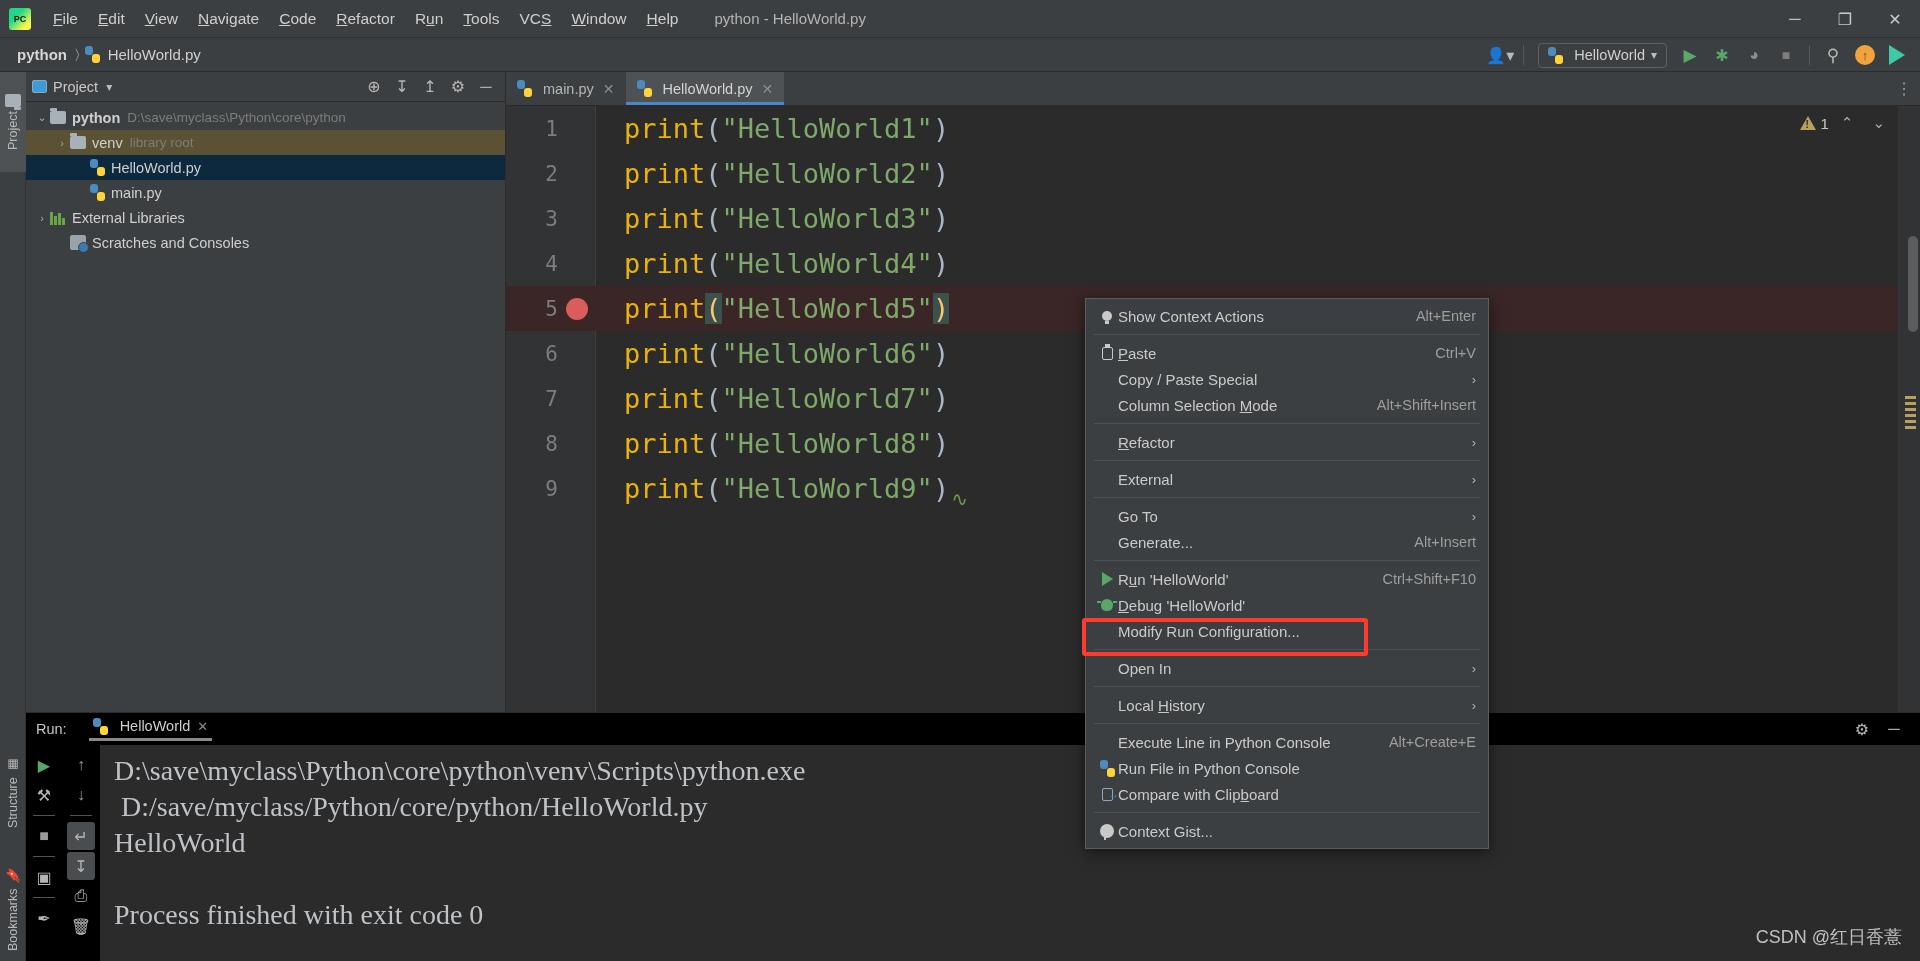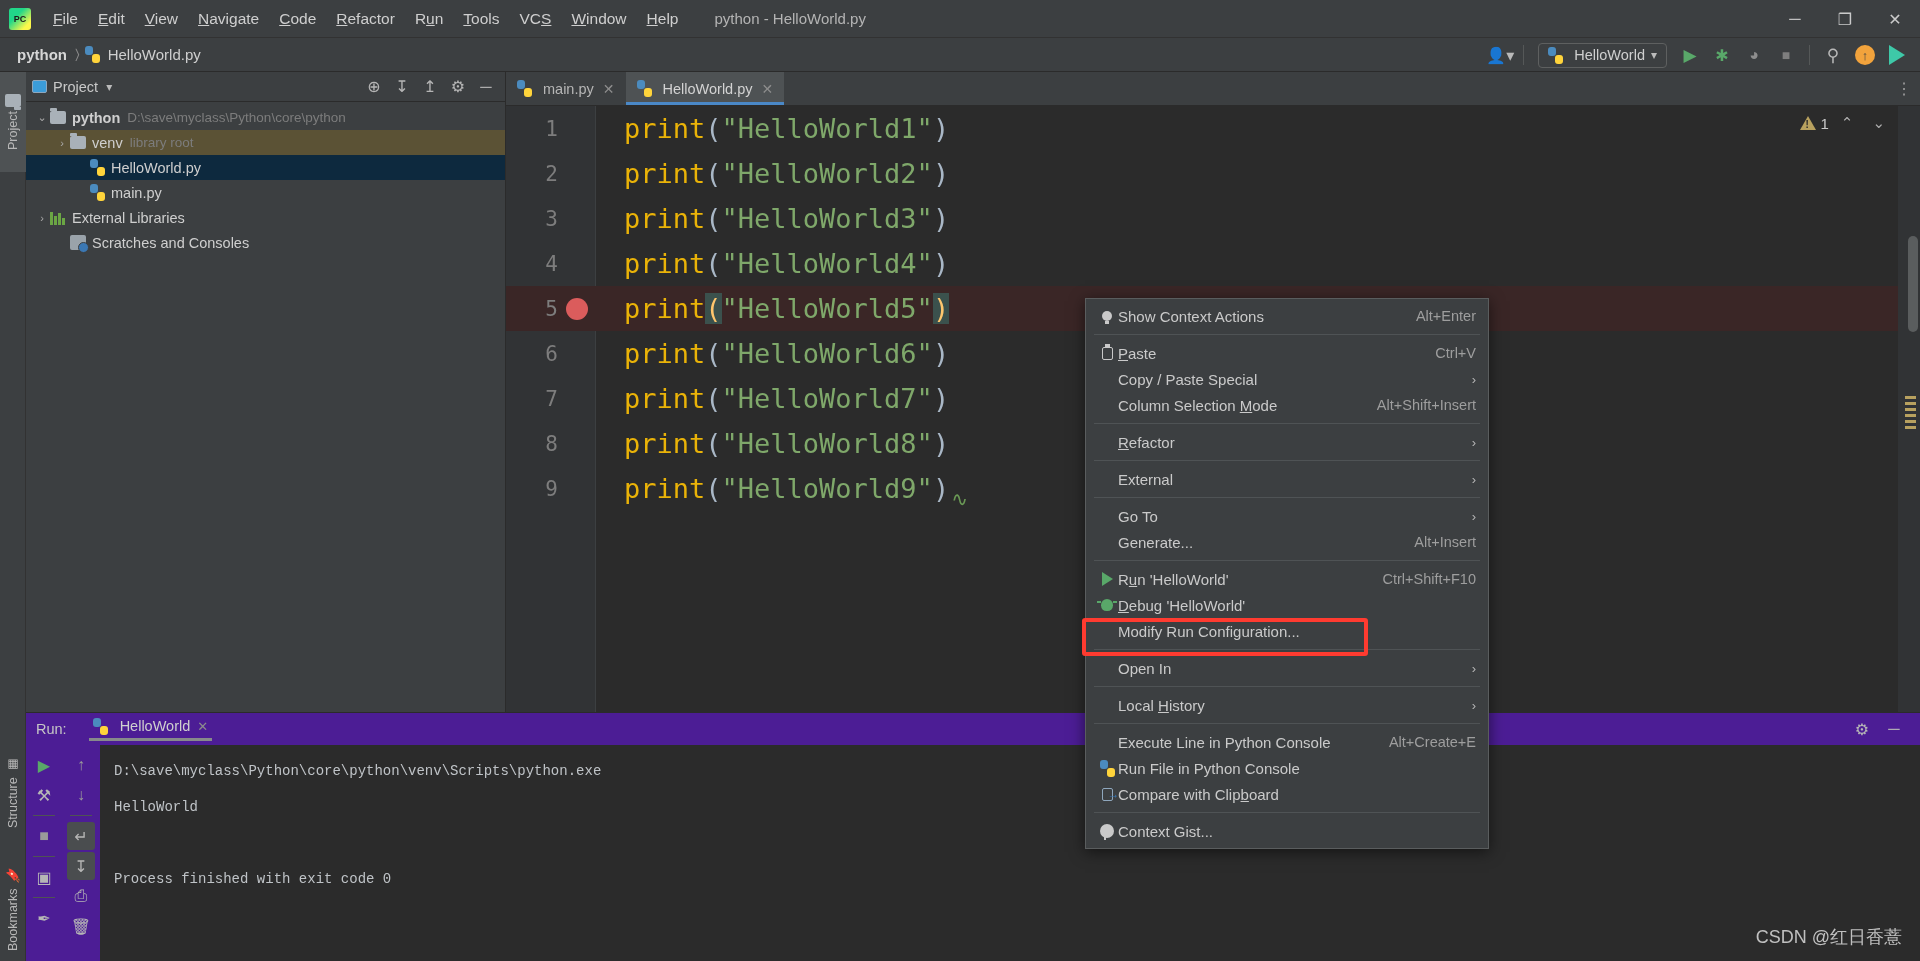--- a/index.html
+++ b/index.html
@@ -191,42 +191,42 @@
   .marks { position: absolute; right: 4px; top: 290px; width: 11px; }
   .marks i { display: block; height: 3px; margin-bottom: 3px; background: #b8a15f; }
   .scrollthumb {
     position: absolute; right: 2px; top: 130px; width: 10px; height: 96px;
     background: #5a5d5e; border-radius: 5px;
   }
 
   
   .run-pane {
     position: absolute; left: 26px; top: 712px; width: 1894px; height: 249px;
-    background: #4c1d95; border-top: 1px solid #2b2b2b;
+    background: #000000; border-top: 1px solid #2b2b2b;
   }
   .run-head { height: 32px; display: flex; align-items: center; padding-left: 10px; }
   .run-label { font-size: 14.5px; color: #c6c6c6; margin-right: 18px; }
   .run-tab {
     display: flex; align-items: center; gap: 7px; font-size: 14.5px; color: #cfcfcf;
     padding: 0 8px 6px 8px; position: relative;
   }
   .run-tab::after {
     content: ""; position: absolute; left: 4px; right: 4px; bottom: 0; height: 3px; background: #878a8b;
   }
   .run-head-right { margin-left: auto; display: flex; align-items: center; gap: 4px; padding-right: 12px; }
 
   .run-body { position: absolute; left: 0; top: 32px; width: 1894px; height: 217px; display: flex; }
   .run-tools { width: 36px; display: flex; flex-direction: column; align-items: center; padding-top: 6px; gap: 2px; }
   .run-tools2 { width: 38px; display: flex; flex-direction: column; align-items: center; padding-top: 6px; gap: 2px; }
   .rt-btn { width: 28px; height: 28px; display: flex; align-items: center; justify-content: center; color: #b6b6b6; }
   .rt-btn.boxed { background: #4a4d4f; border-radius: 3px; }
   .rt-div { width: 22px; height: 1px; background: #4f5354; margin: 4px 0; }
   .console {
     flex: 1; background: #2b2b2b; padding: 8px 0 16px 14px;
-    font-family: Liberation Mono, monospace; font-size: 14px; color: #bfc3c7;
+    font-family: Liberation Serif, serif; font-size: 28px; color: #bfc3c7;
     line-height: 36px; white-space: pre; overflow: hidden;
   }
 
   
   .ctxmenu {
     position: absolute; left: 1085px; top: 298px; width: 404px;
     background: #3c3f41; border: 1px solid #5a5d5e;
     box-shadow: 0 3px 14px rgba(0,0,0,.55); padding: 4px 0; z-index: 50;
     font-size: 15px;
   }
@@ -505,21 +505,21 @@
         </div>
       <div class="run-tools2" id="run-tools2">
           <span class="rt-btn" style="color: rgb(154, 154, 154);">↑</span>
           <span class="rt-btn" style="color: rgb(154, 154, 154);">↓</span>
           <span class="rt-div"></span>
           <span class="rt-btn boxed" style="color: rgb(182, 182, 182);">↵</span>
           <span class="rt-btn boxed" style="color: rgb(182, 182, 182);">↧</span>
           <span class="rt-btn" style="color: rgb(182, 182, 182);">⎙</span>
           <span class="rt-btn" style="color: rgb(182, 182, 182);">🗑</span>
         </div>
-      <div class="console" id="console-out"><div>D:\save\myclass\Python\core\python\venv\Scripts\python.exe</div><div>HelloWorld</div><div>&nbsp;</div><div>Process finished with exit code 0</div></div>
+      <div class="console" id="console-out"><div>D:\save\myclass\Python\core\python\venv\Scripts\python.exe</div><div> D:/save/myclass/Python/core/python/HelloWorld.py</div><div>HelloWorld</div><div>&nbsp;</div><div>Process finished with exit code 0</div></div>
     </div>
   </div>
 
   <div class="ctxmenu" id="ctxmenu">
       <div class="ctxrow">
         <span class="ic">
           <span class="bulb"></span>
         </span>
         <span class="lbl">Show Context Actions</span>
         <span class="sc">Alt+Enter</span>

